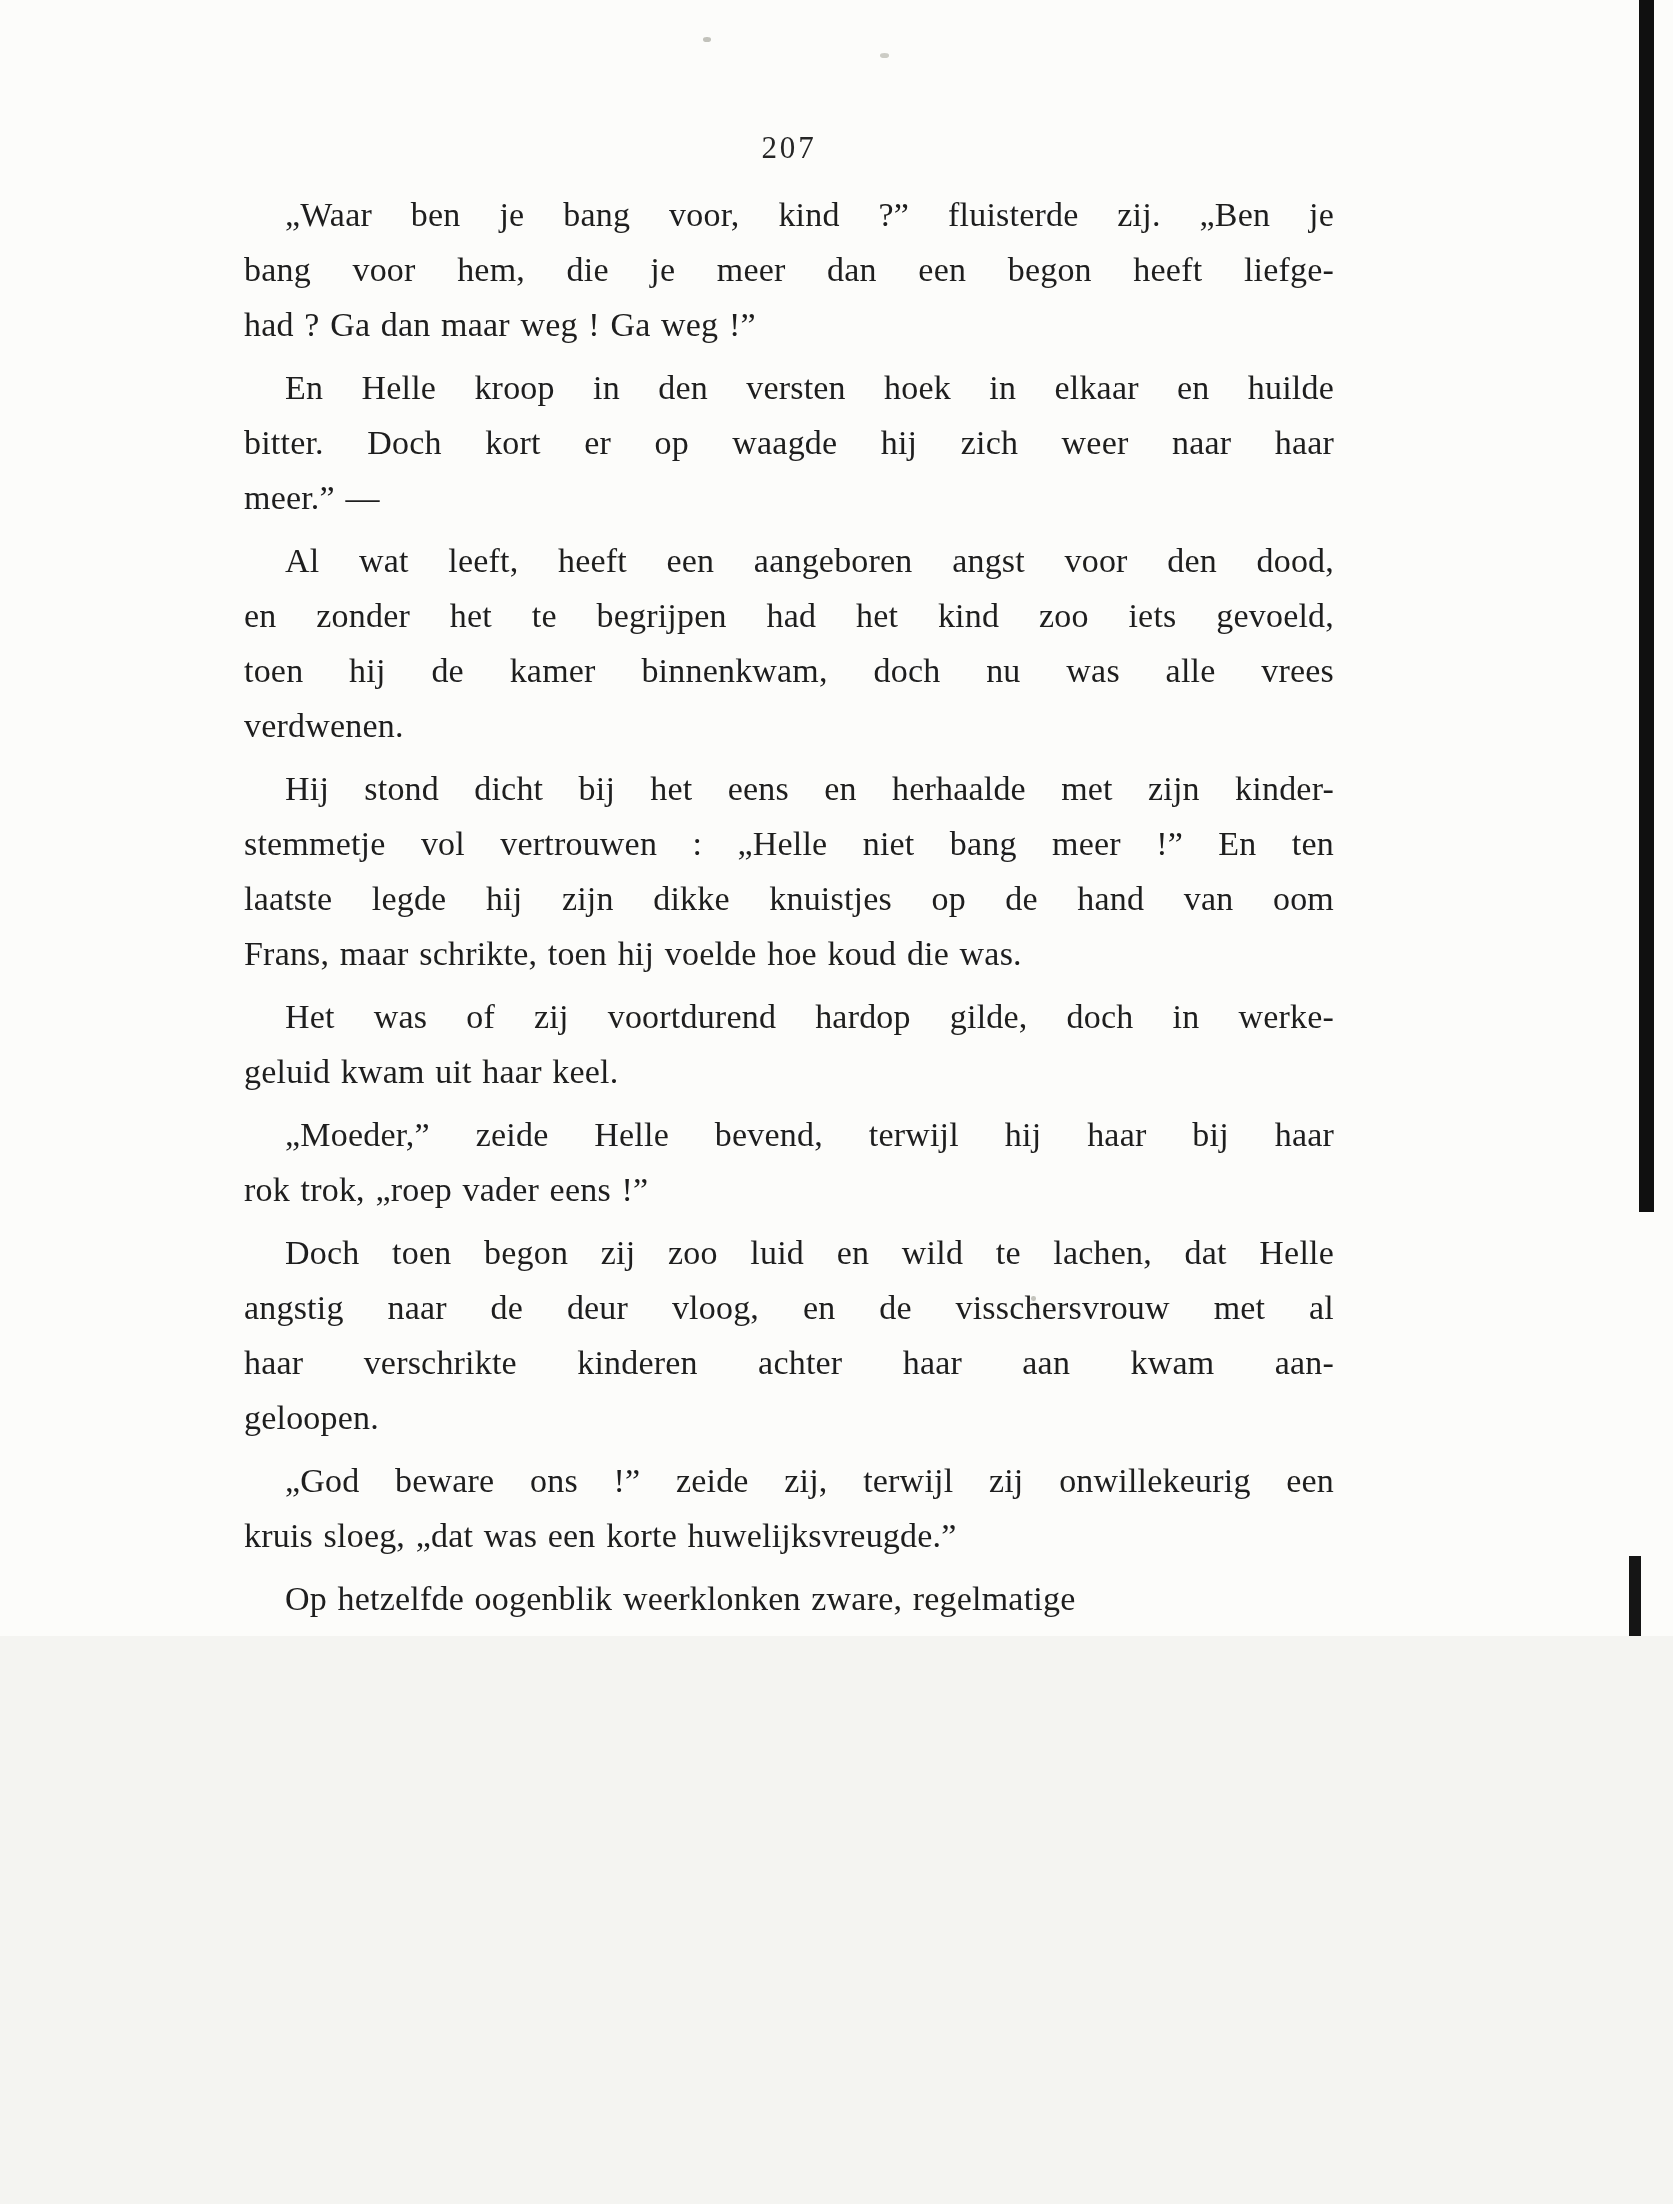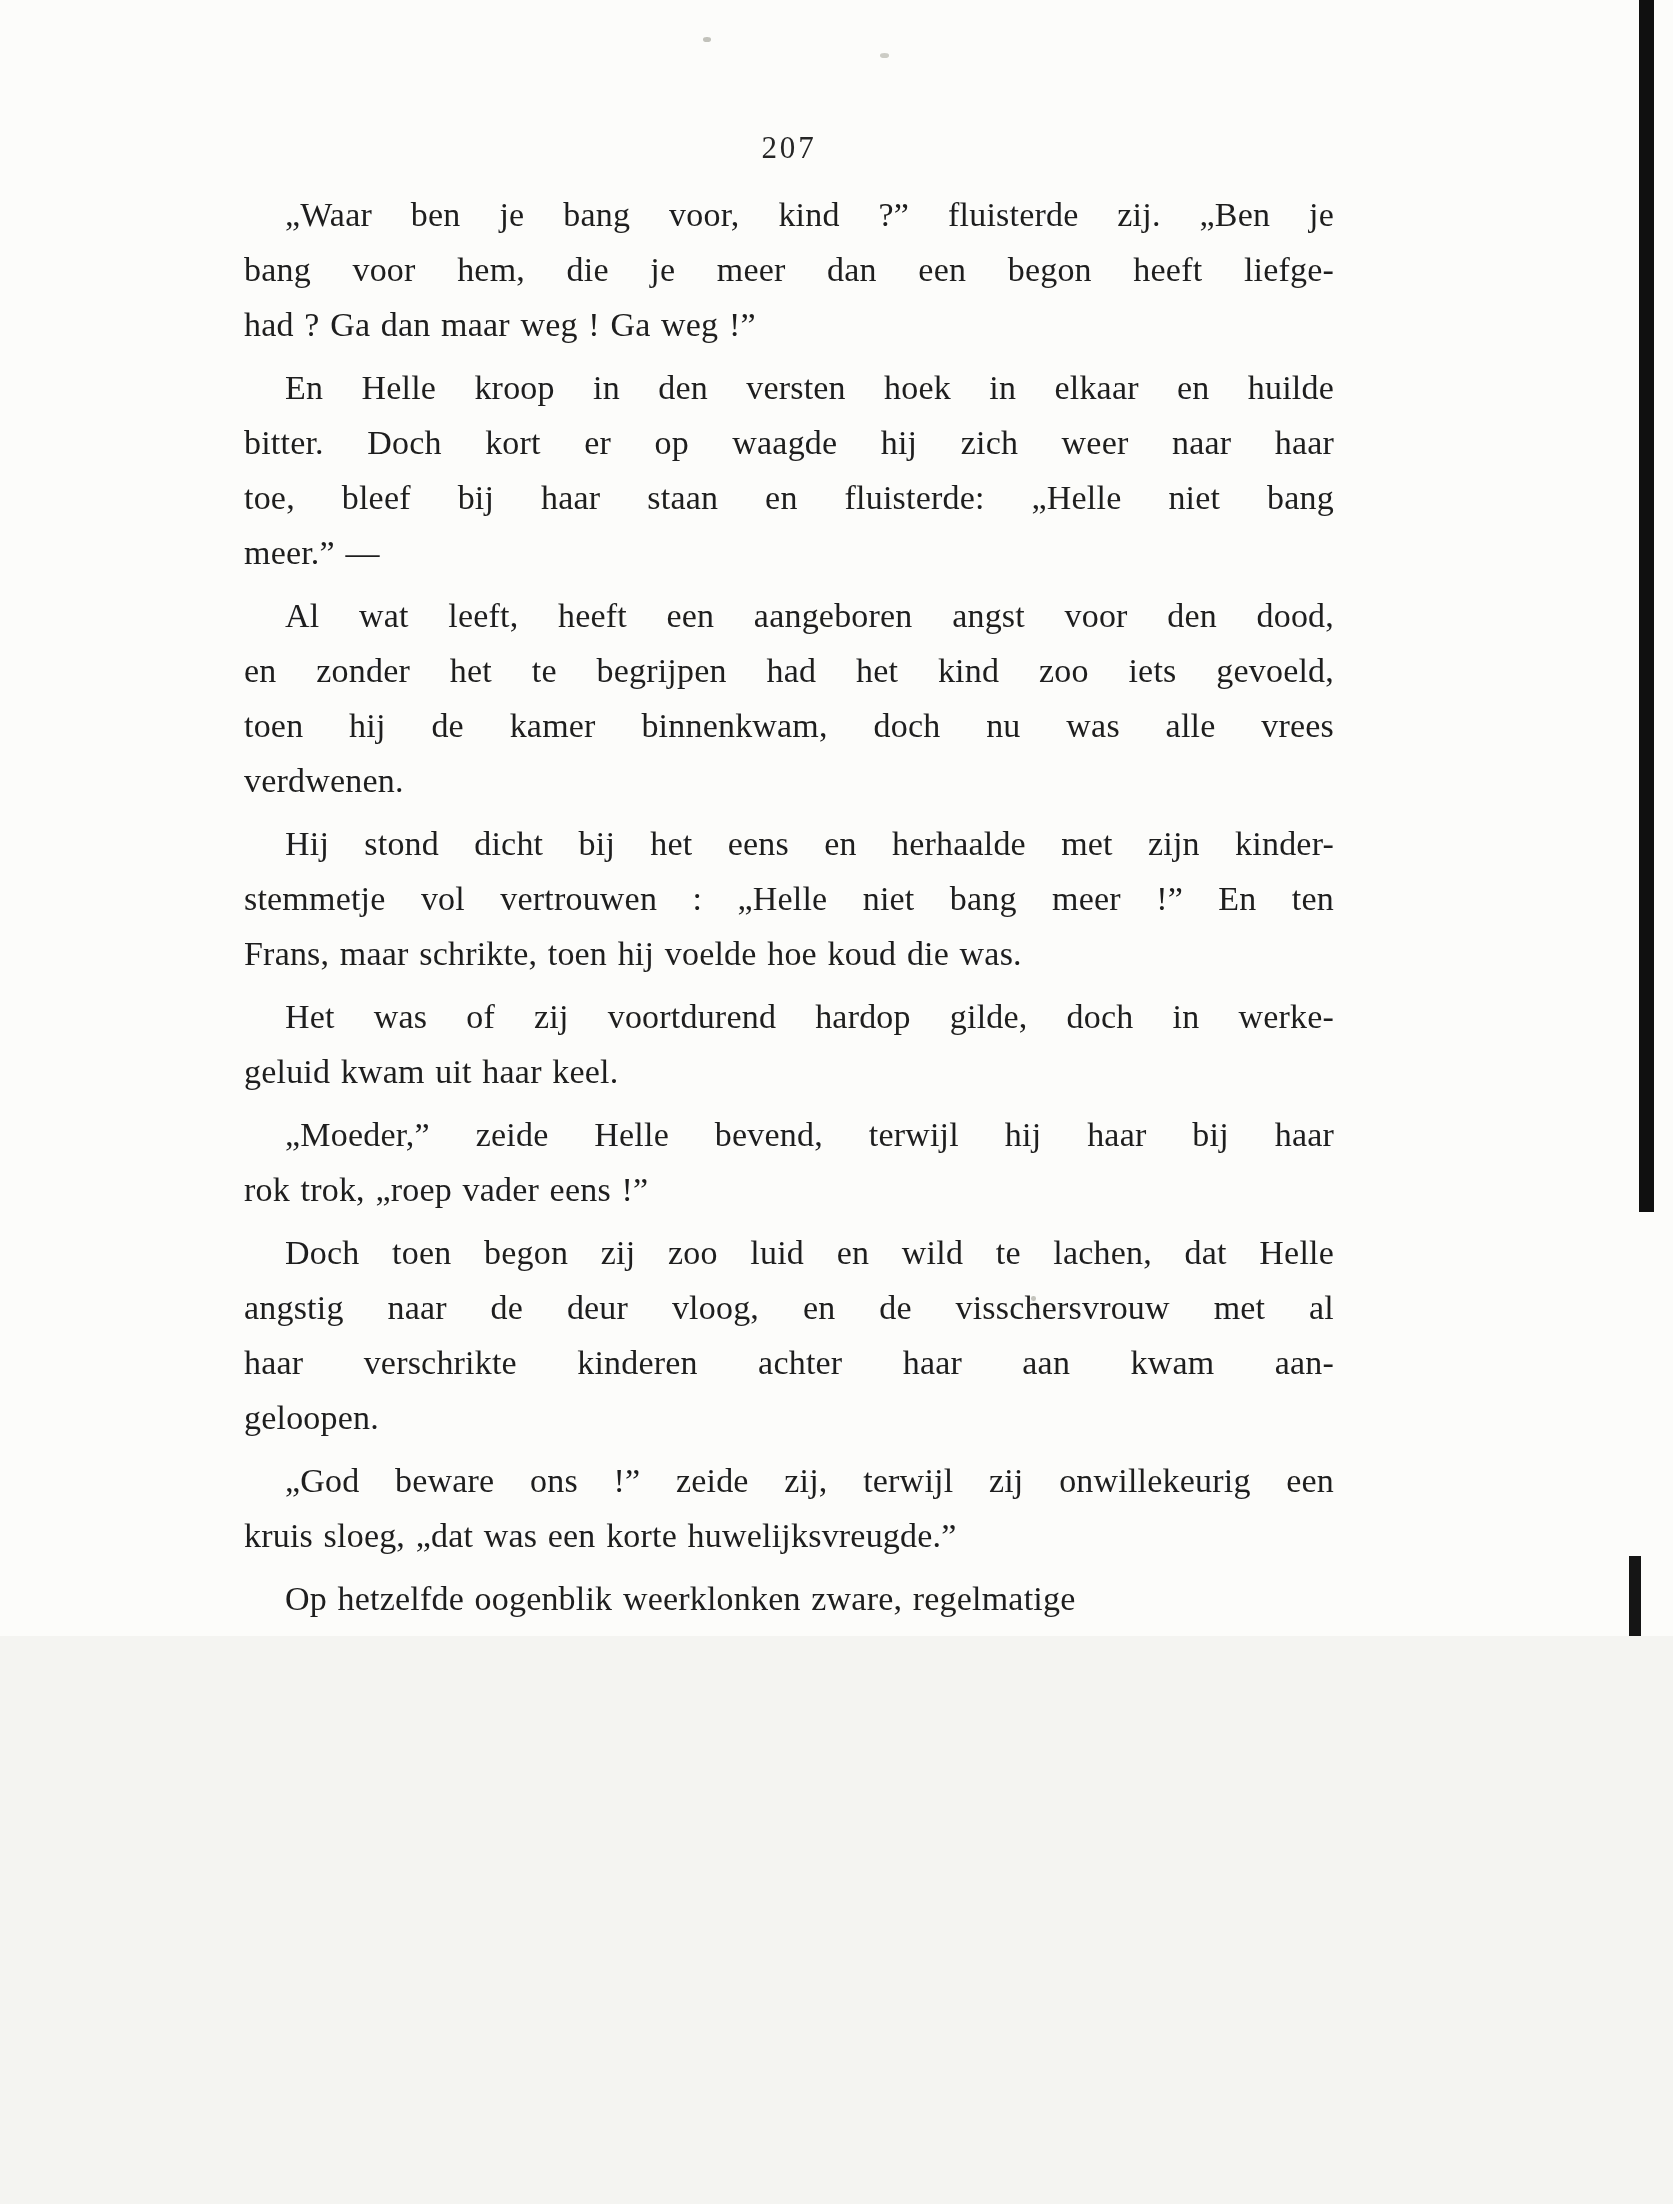--- a/index.html
+++ b/index.html
@@ -81,34 +81,34 @@
 
     <p class="para">
       <span class="line first">„Waar ben je bang voor, kind ?” fluisterde zij. „Ben je</span>
       <span class="line">bang voor hem, die je meer dan een begon heeft liefge-</span>
       <span class="line last">had ? Ga dan maar weg ! Ga weg !”</span>
     </p>
 
     <p class="para">
       <span class="line first">En Helle kroop in den versten hoek in elkaar en huilde</span>
       <span class="line">bitter. Doch kort er op waagde hij zich weer naar haar</span>
-      <span class="line">toe, bleef bij haar staan en fluisterde: „Helle niet bang</span>
       <span class="line last">meer.” —</span>
     </p>
 
     <p class="para">
       <span class="line first">Al wat leeft, heeft een aangeboren angst voor den dood,</span>
       <span class="line">en zonder het te begrijpen had het kind zoo iets gevoeld,</span>
       <span class="line">toen hij de kamer binnenkwam, doch nu was alle vrees</span>
       <span class="line last">verdwenen.</span>
     </p>
 
     <p class="para">
       <span class="line first">Hij stond dicht bij het eens en herhaalde met zijn kinder-</span>
       <span class="line">stemmetje vol vertrouwen : „Helle niet bang meer !” En ten</span>
+      <span class="line">laatste legde hij zijn dikke knuistjes op de hand van oom</span>
       <span class="line last">Frans, maar schrikte, toen hij voelde hoe koud die was.</span>
     </p>
 
 
     <p class="para">
       <span class="line first">Het was of zij voortdurend hardop gilde, doch in werke-</span>
       <span class="line last">geluid kwam uit haar keel.</span>
     </p>
 
     <p class="para">

